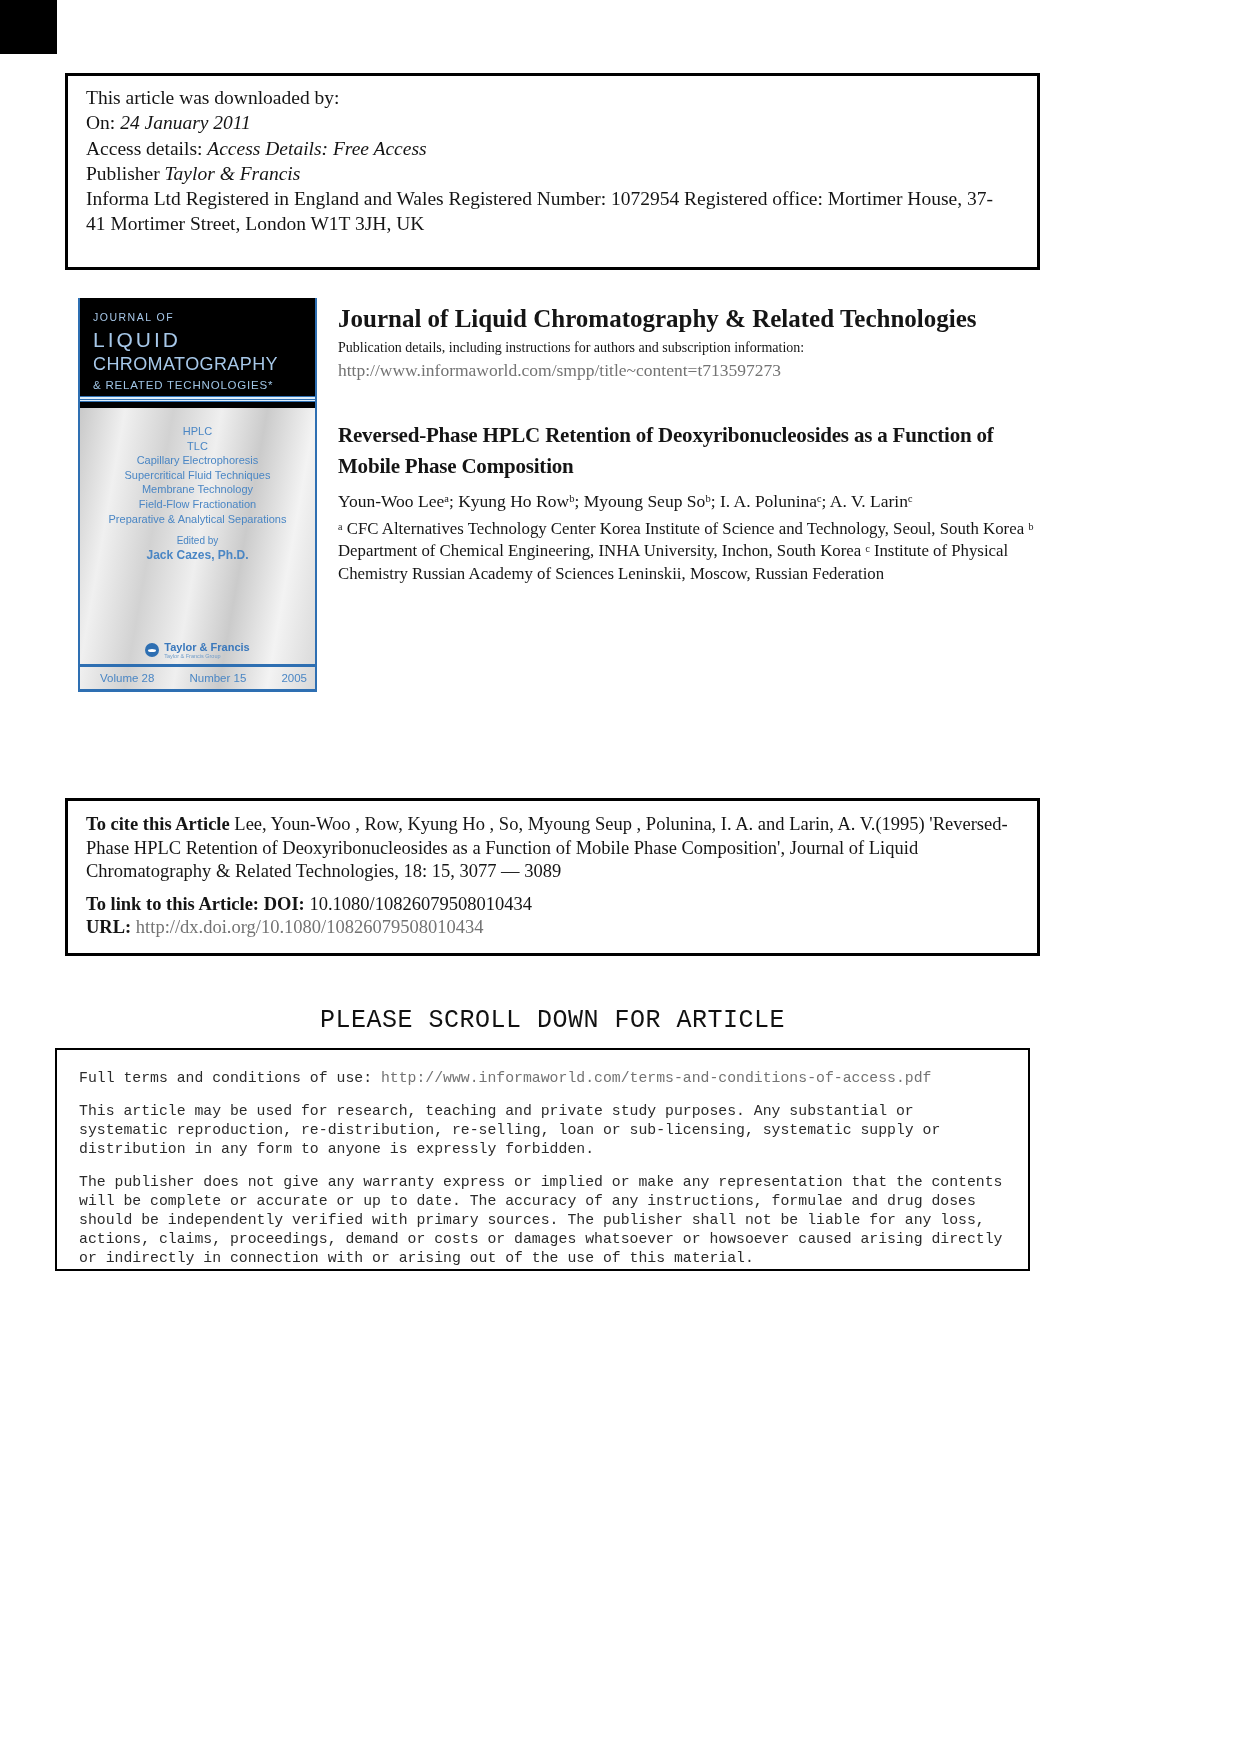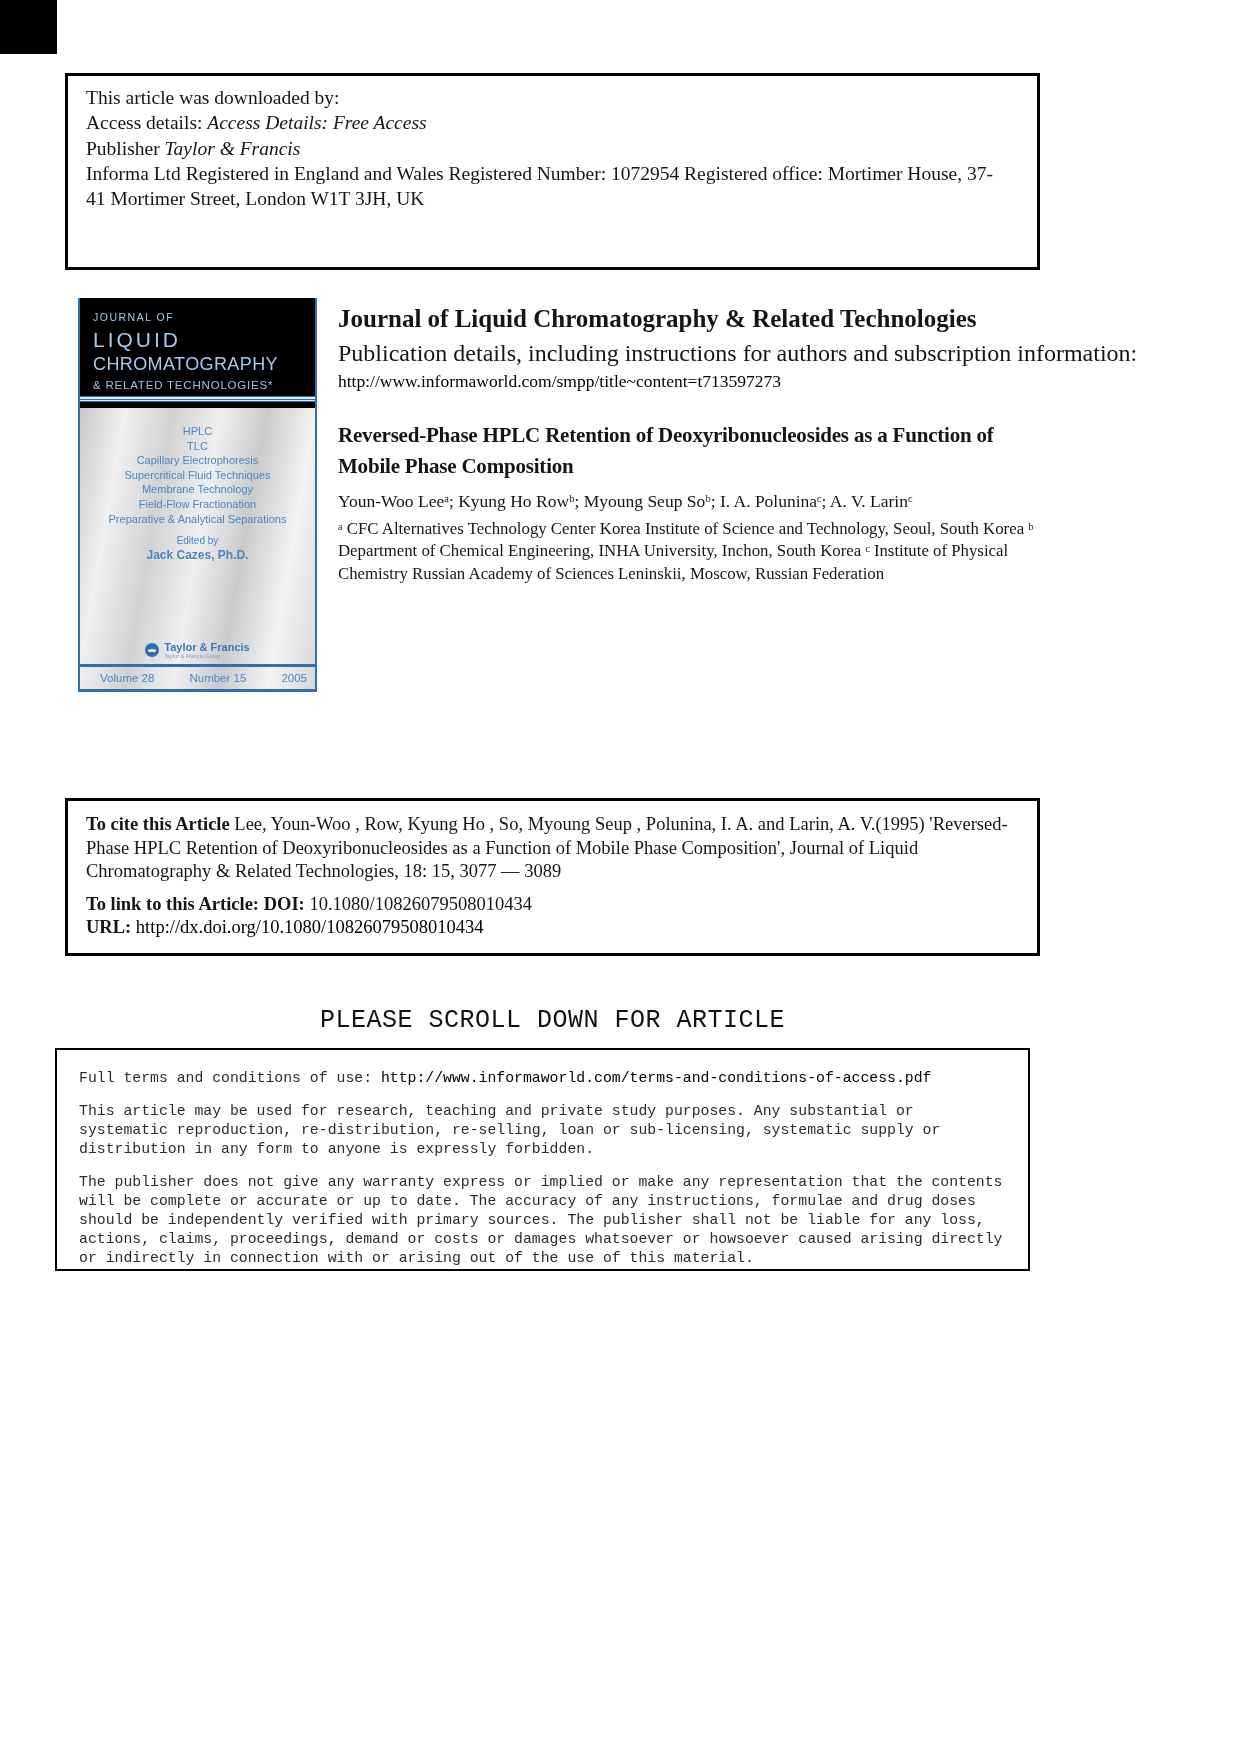--- a/index.html
+++ b/index.html
@@ -59,22 +59,22 @@
   .logo-sub { font-size:5.5px; color:#6f9cc9; margin-top:1px; }
   .cover-rule { height:3px; background:#2e6fb2; width:100%; }
   .volume-bar {
     width:100%; box-sizing:border-box; height:22px; display:flex; align-items:center;
     justify-content:space-between; padding:0 8px 0 20px; font-size:11.5px; color:#4a86c4;
   }
 
   
   .journal-block { position:absolute; left:338px; top:305px; width:710px; }
   .journal-title { font-size:25px; font-weight:bold; line-height:28px; white-space:nowrap; }
-  .pub-details { font-size:24px; margin-top:7px; white-space:nowrap; }
-  a.link, .link { color:#000000; text-decoration:none; }
+  .pub-details { font-size:14px; margin-top:7px; white-space:nowrap; }
+  a.link, .link { color:#737373; text-decoration:none; }
   .journal-url { font-size:17.5px; margin-top:4px; white-space:nowrap; }
 
   
   .article-block { position:absolute; left:338px; top:420px; width:710px; }
   .article-title { font-size:21px; font-weight:bold; line-height:31px; letter-spacing:-0.2px; white-space:nowrap; }
   .article-authors { font-size:17.5px; margin-top:9px; white-space:nowrap; }
   .article-affils { margin-top:6px; font-size:16.8px; line-height:22.3px; white-space:nowrap; }
 
   
   .cite-box {
@@ -103,20 +103,21 @@
 </style>
 </head>
 <body>
 
 <div class="page">
 
   <div class="corner-mark"></div>
 
   <div class="download-box">
     <div>This article was downloaded by:</div>
+    <div><span>On: </span><span class="italic">24 January 2011</span></div>
     <div><span>Access details: </span><span class="italic">Access Details: Free Access</span></div>
     <div><span>Publisher </span><span class="italic">Taylor &amp; Francis</span></div>
     <div>Informa Ltd Registered in England and Wales Registered Number: 1072954 Registered office: Mortimer House, 37-</div>
     <div>41 Mortimer Street, London W1T 3JH, UK</div>
   </div>
 
   <div class="cover">
     <div class="cover-masthead">
       <div class="mh1">JOURNAL OF</div>
       <div class="mh2">LIQUID</div>

